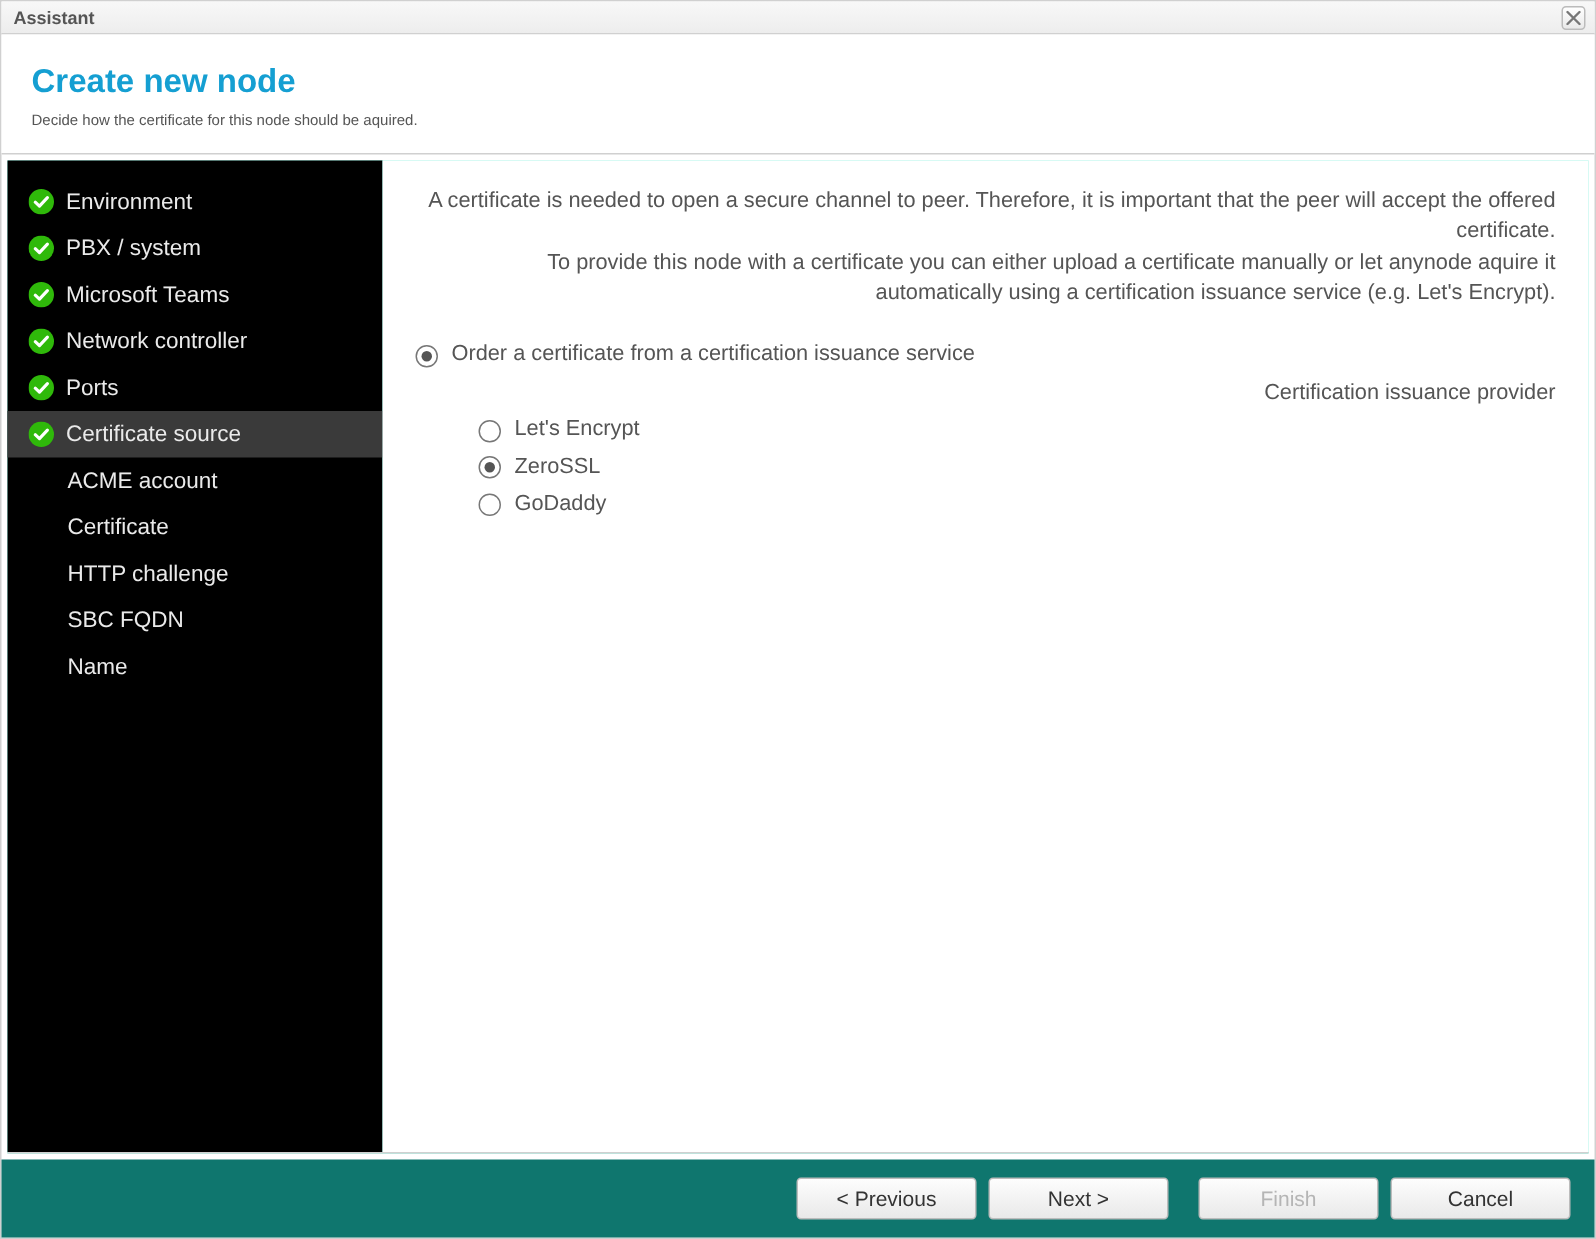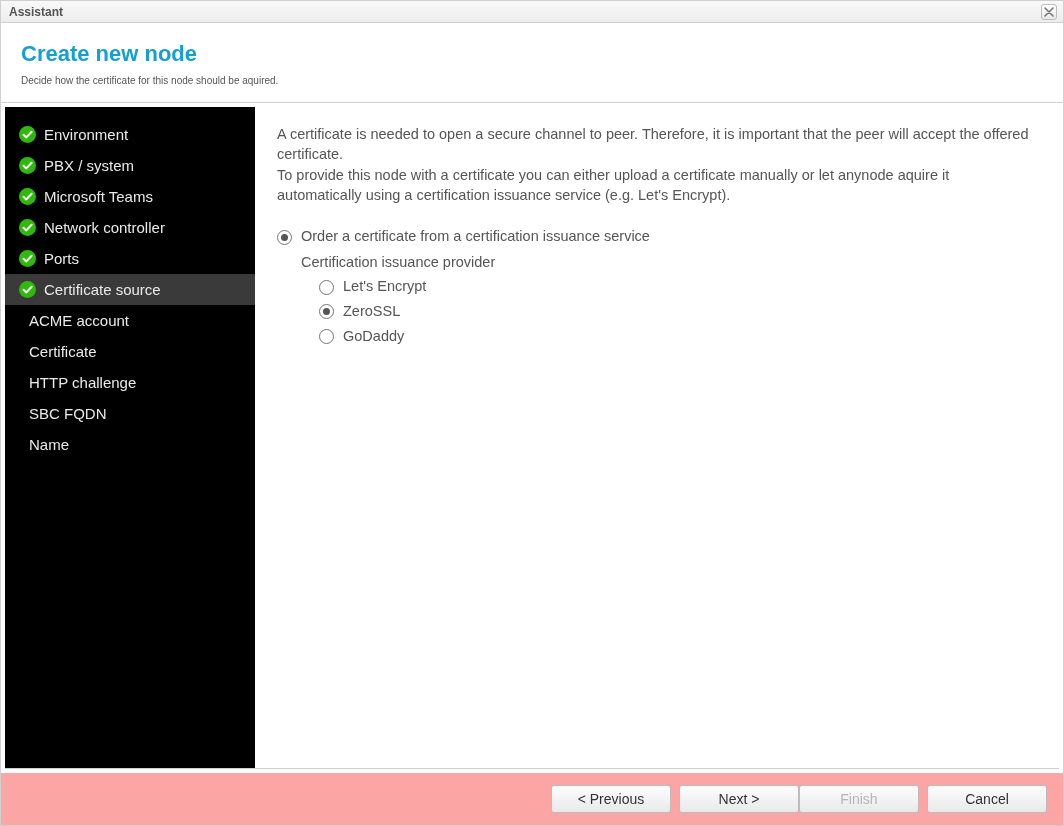--- a/index.html
+++ b/index.html
@@ -57,36 +57,37 @@
     color:#555;
     font-size:10px;
   }
   .body {
     flex:1;
     display:flex;
     min-height:0;
     border-bottom:1px solid #d0d0d0;
     background:#5eead4;
     margin:4px;
+    text-align:right;
   }
   .sidebar {
     width:250px;
     background:#000;
     color:#ddd;
     padding:12px 0;
     font-size:15px;
   }
   .step {
     display:flex;
     align-items:center;
     gap:8px;
     padding:7px 14px;
     cursor:pointer;
   }
-  .step.sub { padding-left:24px; }
+  .step.sub { padding-left:40px; }
   .step.selected { background:#3a3a3a; }
   .step-label { color:#eaeaea; }
   .check-icon {
     width:17px; height:17px; flex:0 0 17px;
     display:inline-flex; align-items:center; justify-content:center;
   }
   .check-icon svg { width:17px; height:17px; }
   .content {
     flex:1;
     background:#fff;
@@ -118,22 +119,23 @@
     content:"";
     width:7px; height:7px;
     background:#555;
     border-radius:50%;
   }
   .footer {
     height:52px;
     display:flex;
     align-items:center;
     justify-content:flex-end;
+    gap:20px;
     padding:0 16px;
-    background:#fca5a5;
+    background:#0f766e;
   }
   .btn-group { display:flex; gap:8px; }
   .btn {
     min-width:120px;
     height:28px;
     border:1px solid #bcbcbc;
     background:linear-gradient(#fdfdfd,#e9e9e9);
     border-radius:3px;
     font-size:14px;
     color:#333;

